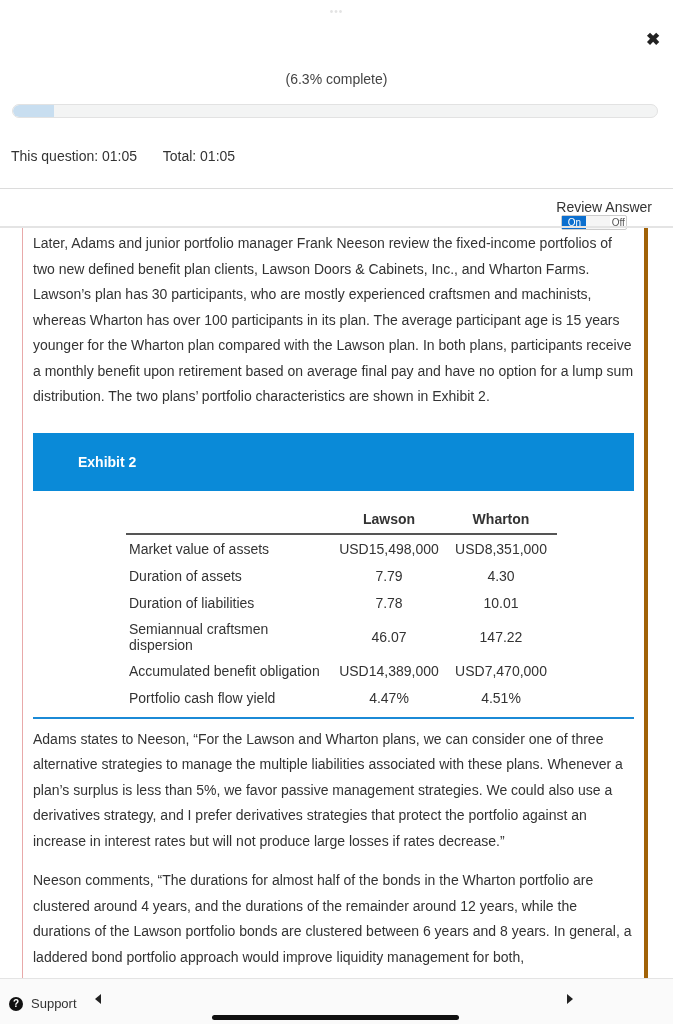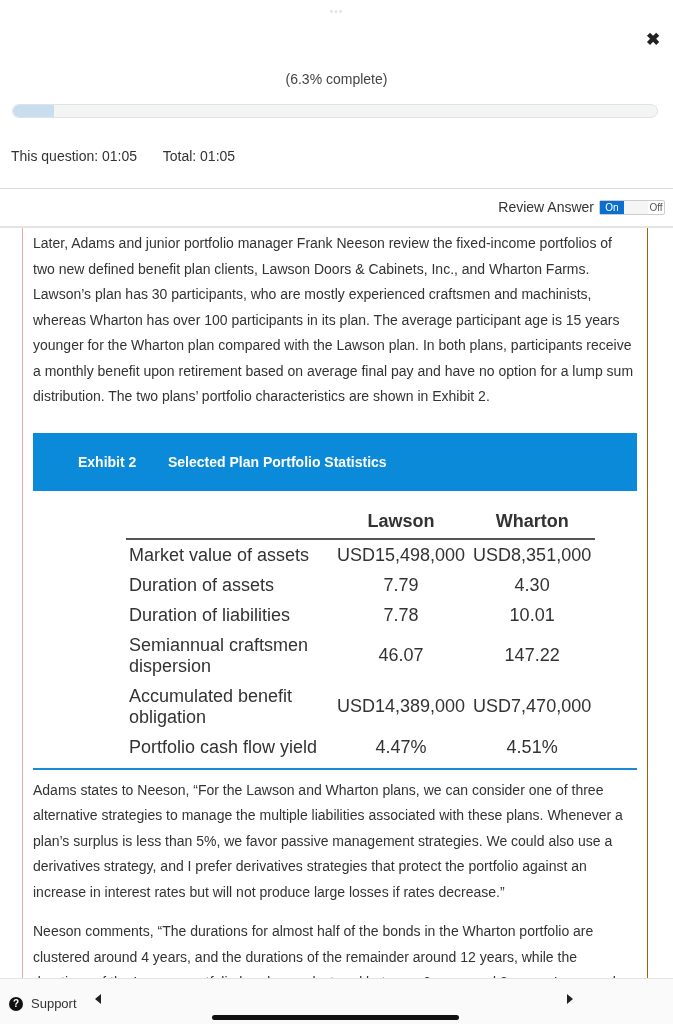--- a/index.html
+++ b/index.html
@@ -12,36 +12,36 @@
   .close { position: absolute; top: 32px; right: 12px; width: 16px; height: 16px;
     font-size: 17px; font-weight: bold; color: #222; line-height: 16px; text-align: center; cursor: pointer; }
   .progress-text { position: absolute; top: 71px; left: 0; width: 673px; text-align: center;
     font-size: 14px; color: #444; }
   .progress-track { position: absolute; top: 104px; left: 12px; width: 646px; height: 14px;
     background: #f3f4f4; border: 1px solid #e2e2e2; border-radius: 8px; overflow: hidden; box-sizing: border-box; }
   .progress-fill { height: 100%; background: #c8def0; border-radius: 8px 0 0 8px; }
   .timers { position: absolute; top: 148px; left: 11px; font-size: 14px; color: #333; }
   .timers span { margin-right: 22px; }
   .hr1 { position: absolute; top: 188px; left: 0; width: 673px; height: 1px; background: #dcdcdc; }
-  .review { position: absolute; top: 199px; right: 8px; display: flex; align-items: center; font-size: 14px; color: #333; }
+  .review { position: absolute; top: 199px; right: 21px; display: flex; font-size: 14px; color: #333; flex-direction: column; }
   .toggle { margin-left: 5px; width: 66px; height: 15px; border: 1px solid #ccc; border-radius: 2px;
     display: flex; align-items: center; font-size: 10px; box-sizing: border-box; background: #fff; cursor: pointer; }
   .toggle .on { background: #0b6fcf; color: #fff; width: 24px; height: 13px; line-height: 13px; text-align: center; }
   .toggle .mid { flex: 1; height: 13px; background: #f5f5f5; }
   .toggle .off { width: 16px; text-align: center; color: #555; }
   .hr2 { position: absolute; top: 226px; left: 0; width: 673px; height: 2px; background: #e4e4e4; }
   .content { position: absolute; top: 228px; left: 22px; width: 626px; height: 750px; overflow: hidden;
-    border-left: 1px solid #e8a9a9; border-right: 1px solid #a16207; box-sizing: border-box; }
+    border-left: 1px solid #e8a9a9; border-right: 4px solid #a16207; box-sizing: border-box; }
   .para { margin: 0; padding: 0 10px; font-size: 14px; line-height: 25.5px; color: #333; }
   .p1 { padding-top: 3px; }
   .exhibit-head { margin: 23px 10px 0 10px; height: 58px; background: #0a8ad8; color: #fff;
     font-weight: bold; font-size: 14px; display: flex; align-items: center; padding-left: 16px; }
   .exhibit-head .num { width: 90px; margin-left: 29px; }
   .tbl-wrap { margin: 0 10px; border-bottom: 2px solid #1b8ad6; padding-bottom: 6px; }
-  table { margin-left: 93px; border-collapse: collapse; font-size: 18px; color: #333; }
+  table { margin-left: 93px; border-collapse: collapse; font-size: 14px; color: #333; }
   th { font-weight: bold; padding: 20px 0 6px; text-align: center; }
   thead tr { border-bottom: 2px solid #555; }
   td { padding: 5px 4px 4px 4px; height: 18px; }
   td.lbl { text-align: left; padding-left: 3px; width: 200px; }
   td.v { text-align: center; width: 104px; }
   .p2 { padding-top: 8px; }
   .p3 { padding-top: 14px; }
   .footer { position: absolute; top: 978px; left: 0; width: 673px; height: 46px; background: #fafafa;
     border-top: 1px solid #e4e4e4; }
   .support { position: absolute; top: 17px; left: 9px; display: flex; align-items: center; font-size: 13px; color: #333; cursor: pointer; }
@@ -76,21 +76,20 @@
     <div class="off">Off</div>
   </div>
 </div>
 <div class="hr2"></div>
 
 <div class="content">
   <p class="para p1">Later, Adams and junior portfolio manager Frank Neeson review the fixed-income portfolios of two new defined benefit plan clients, Lawson Doors &amp; Cabinets, Inc., and Wharton Farms. Lawson’s plan has 30 participants, who are mostly experienced craftsmen and machinists, whereas Wharton has over 100 participants in its plan. The average participant age is 15 years younger for the Wharton plan compared with the Lawson plan. In both plans, participants receive a monthly benefit upon retirement based on average final pay and have no option for a lump sum distribution. The two plans’ portfolio characteristics are shown in Exhibit 2.</p>
 
   <div class="exhibit-head">
     <span class="num">Exhibit 2</span>
-    <span>Selected Plan Portfolio Statistics</span>
   </div>
   <div class="tbl-wrap">
     <table>
       <thead>
         <tr>
           <th></th>
           <th>Lawson</th>
           <th>Wharton</th>
         </tr>
       </thead>

